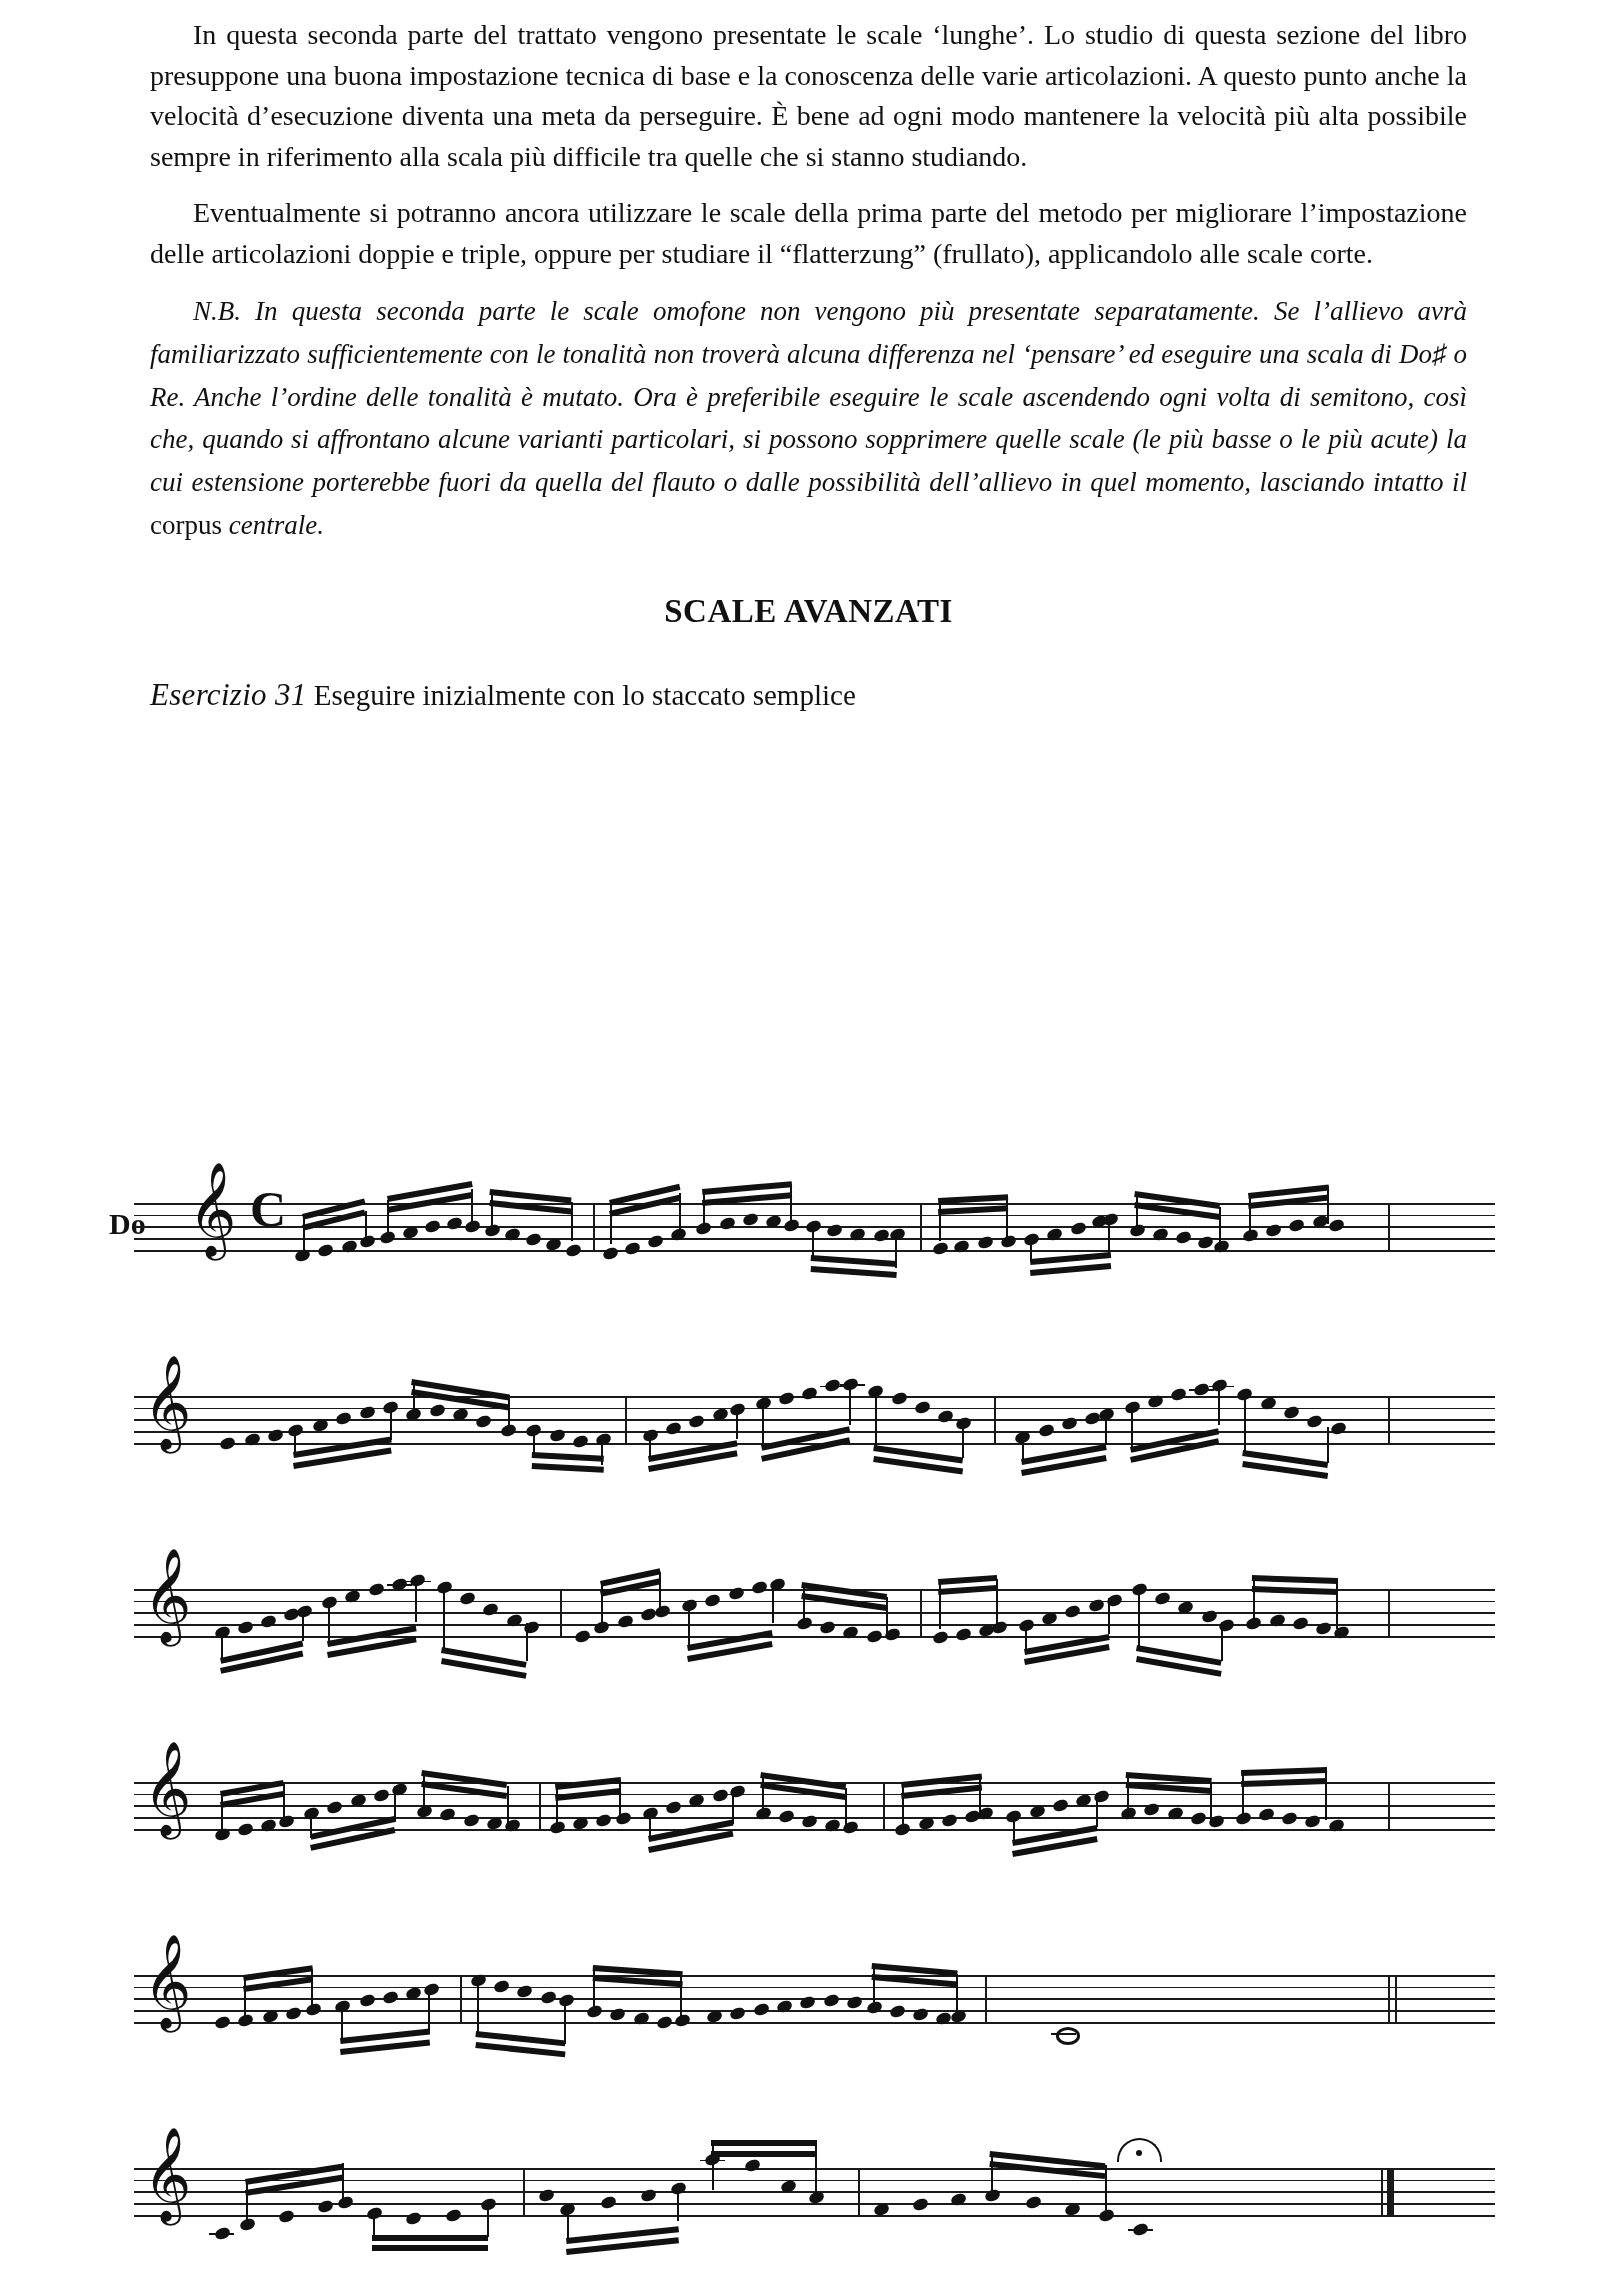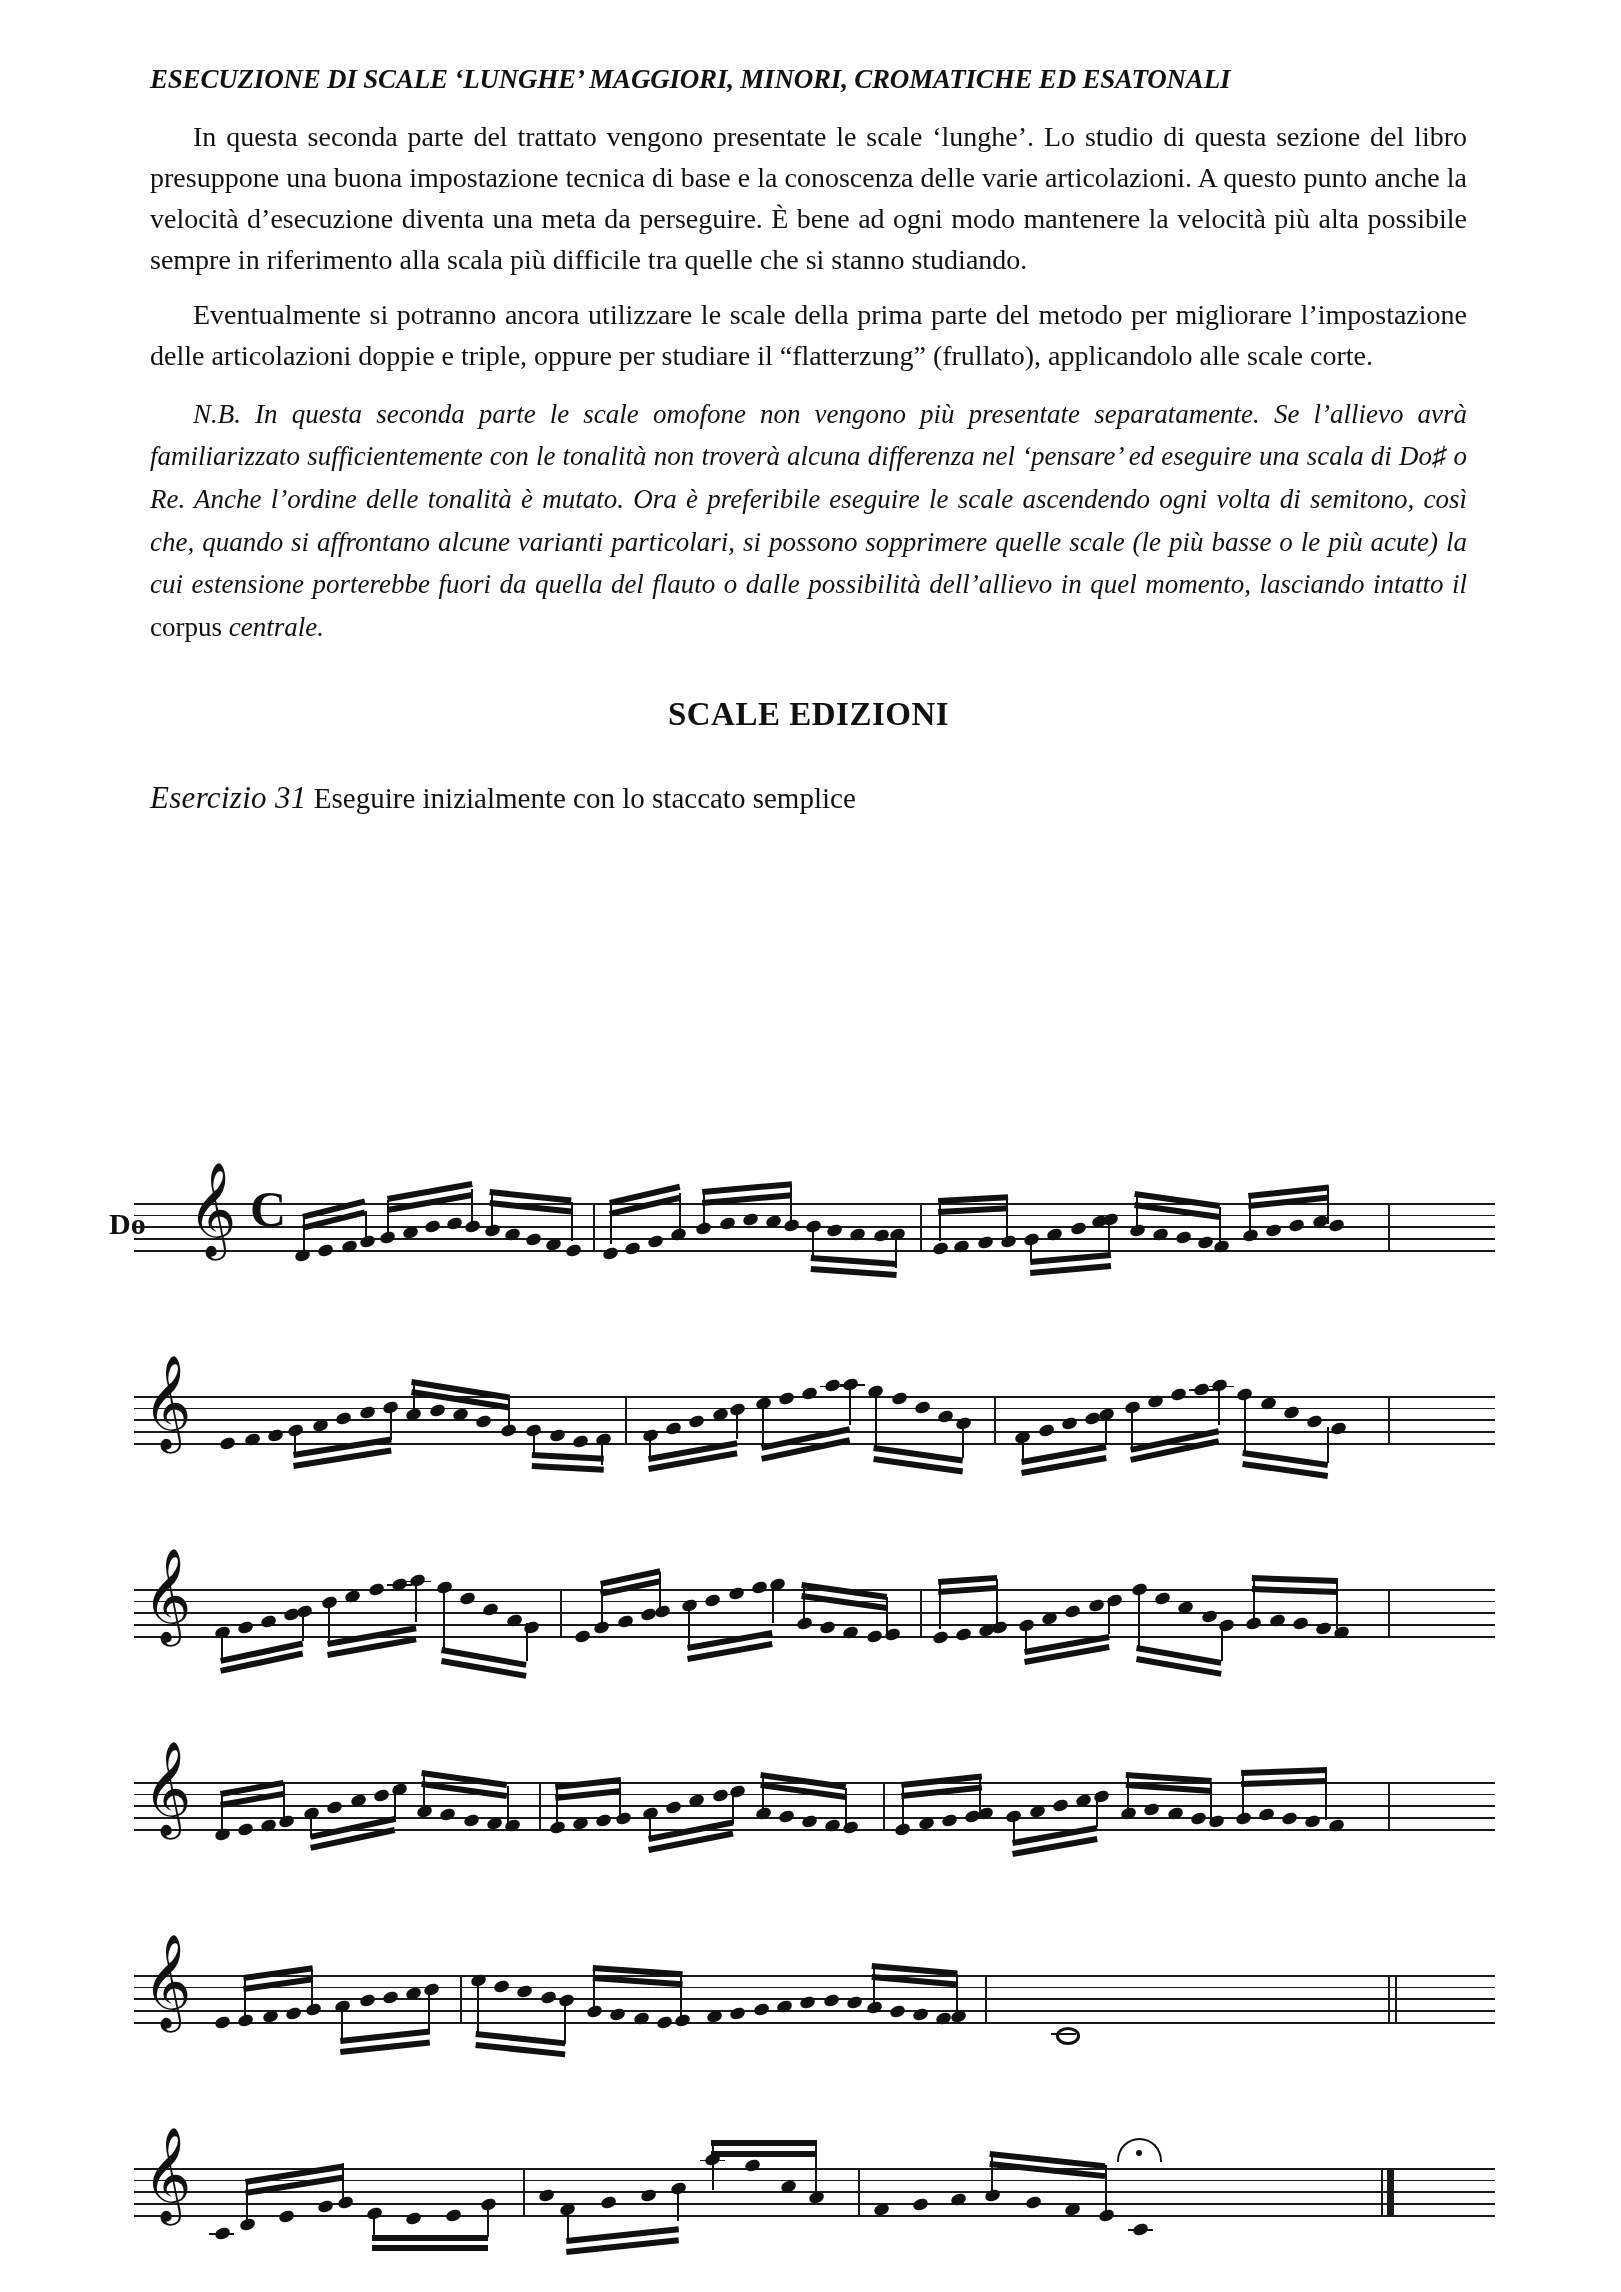--- a/index.html
+++ b/index.html
@@ -198,29 +198,28 @@
   }
 </style>
 </head>
 <body>
 
 <div class="page">
 
   <div class="content">
 
 
-    <h2 class="doc-subtitle">ESECUZIONE DI SCALE ‘LUNGHE’ MAGGIORI, MINORI, CROMATICHE ED ESATONALI</h2>
 
     <p class="body-par">In questa seconda parte del trattato vengono presentate le scale ‘lunghe’. Lo studio di questa sezione del libro presuppone una buona impostazione tecnica di base e la conoscenza delle varie articolazioni. A questo punto anche la velocità d’esecuzione diventa una meta da perseguire. È bene ad ogni modo mantenere la velocità più alta possibile sempre in riferimento alla scala più difficile tra quelle che si stanno studiando.</p>
 
     <p class="body-par">Eventualmente si potranno ancora utilizzare le scale della prima parte del metodo per migliorare l’impostazione delle articolazioni doppie e triple, oppure per studiare il “flatterzung” (frullato), applicandolo alle scale corte.</p>
 
     <p class="nb-par"><span>N.B. In questa seconda parte le scale omofone non vengono più presentate separatamente. Se l’allievo avrà familiarizzato sufficientemente con le tonalità non troverà alcuna differenza nel ‘pensare’ ed eseguire una scala di Do♯ o Re. Anche l’ordine delle tonalità è mutato. Ora è preferibile eseguire le scale ascendendo ogni volta di semitono, così che, quando si affrontano alcune varianti particolari, si possono sopprimere quelle scale (le più basse o le più acute) la cui estensione porterebbe fuori da quella del flauto o dalle possibilità dell’allievo in quel momento, lasciando intatto il </span><span class="upright">corpus</span><span> centrale.</span></p>
 
-    <h3 class="section-head">SCALE EDIZIONI</h3>
+    <h3 class="section-head">SCALE AVANZATI</h3>
 
     <div class="exercise-line"><span class="ex-label">Esercizio 31</span><span class="ex-text"> Eseguire inizialmente con lo staccato semplice</span></div>
 
   </div>
 
   <div class="music">
 
     <div class="system">
       <div class="sys-label">Do</div>
       <div class="staff-wrap">

